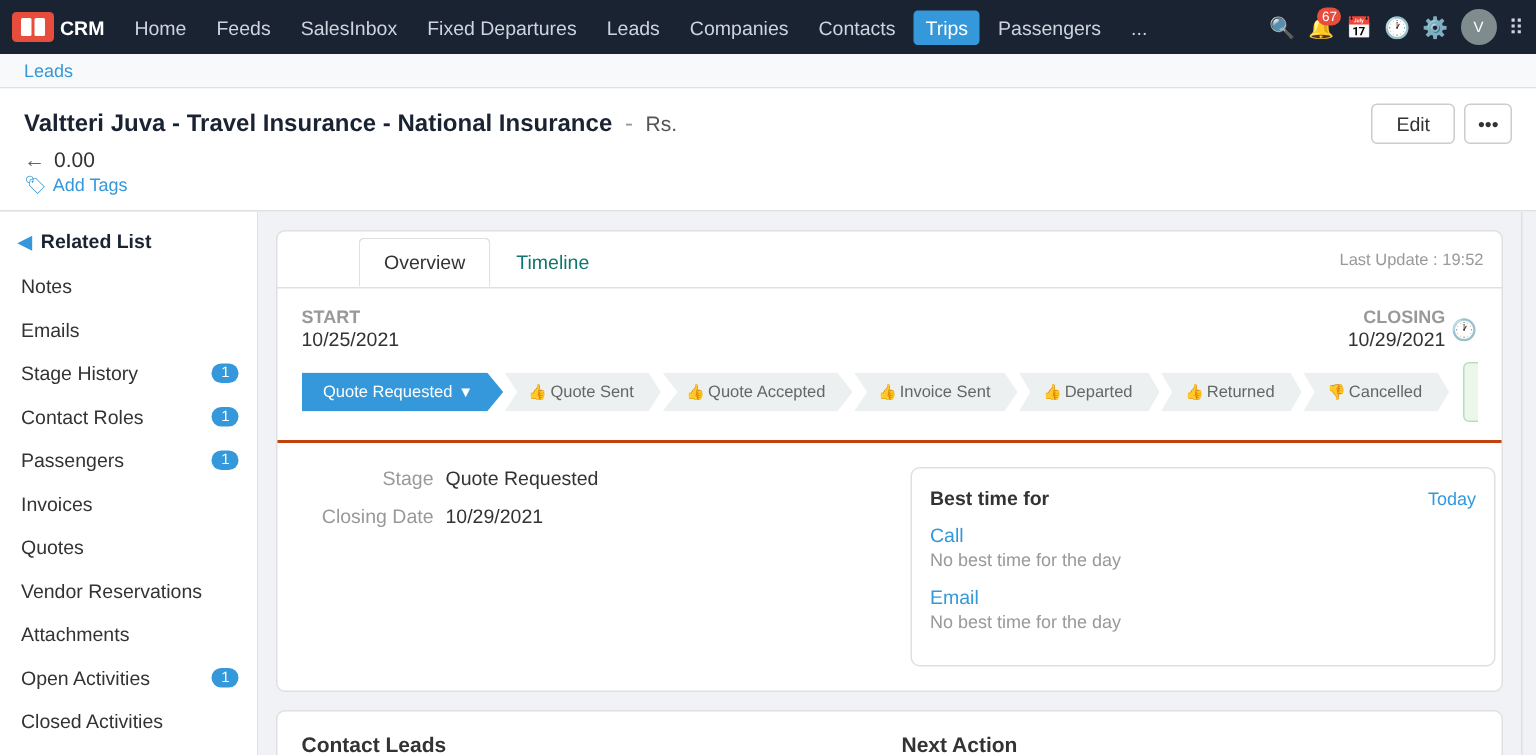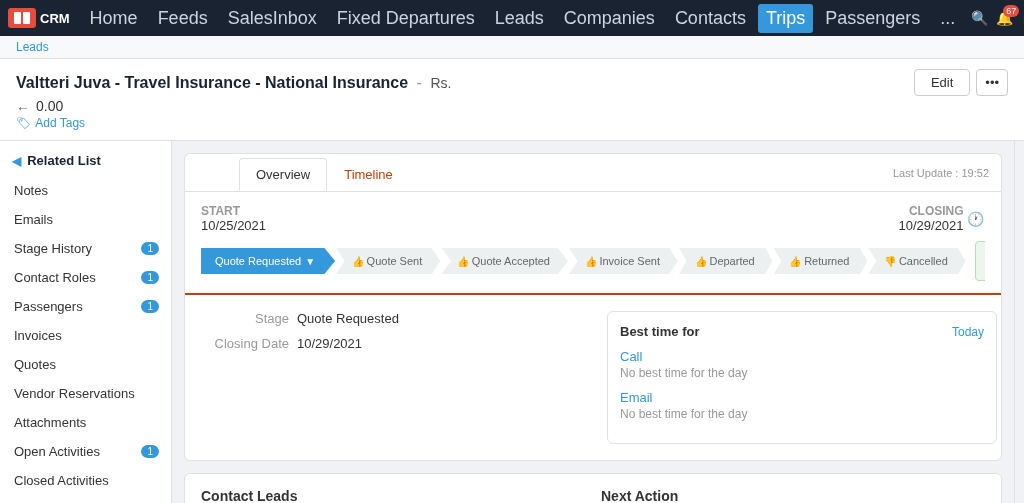--- a/index.html
+++ b/index.html
@@ -10,21 +10,21 @@
       background: #1a2332;
       display: flex;
       align-items: center;
       height: 36px;
       padding: 0 8px;
       gap: 4px;
     }
     .nav-logo { display: flex; align-items: center; gap: 4px; margin-right: 8px; }
     .nav-logo-icon { width: 28px; height: 20px; background: #e74c3c; border-radius: 3px; display: flex; align-items: center; justify-content: center; color: white; font-size: 9px; font-weight: bold; }
     .nav-logo-text { color: white; font-weight: bold; font-size: 13px; }
-    .nav-item { color: #cdd4de; font-size: 18px; padding: 4px 8px; border-radius: 3px; cursor: pointer; white-space: nowrap; }
+    .nav-item { color: #cdd4de; font-size: 13px; padding: 4px 8px; border-radius: 3px; cursor: pointer; white-space: nowrap; }
     .nav-item.active { background: #3498db; color: white; }
     .nav-spacer { flex: 1; }
     .nav-icons { display: flex; align-items: center; gap: 8px; }
     .nav-icon { color: #cdd4de; cursor: pointer; font-size: 14px; position: relative; }
     .badge { background: #e74c3c; color: white; font-size: 9px; border-radius: 8px; padding: 1px 3px; position: absolute; top: -5px; right: -5px; }
     .nav-avatar { width: 24px; height: 24px; border-radius: 50%; background: #7f8c8d; display: flex; align-items: center; justify-content: center; color: white; font-size: 10px; }
 
     
     .breadcrumb-bar {
       background: #f8f9fa;
@@ -133,21 +133,21 @@
       border-bottom: none;
       justify-content: space-between;
     }
     .tab-buttons { display: flex; gap: 0; padding-left: 42px; }
     .tab-btn {
       padding: 8px 16px;
       font-size: 13px;
       cursor: pointer;
       border: 1px solid transparent;
       border-radius: 4px 4px 0 0;
-      color: #c2410c;
+      color: #0f766e;
       background: transparent;
       margin-top: 4px;
     }
     .tab-btn.active {
       background: white;
       border: 1px solid #e0e0e0;
       border-bottom: 1px solid white;
       color: #333;
       font-weight: 500;
     }

